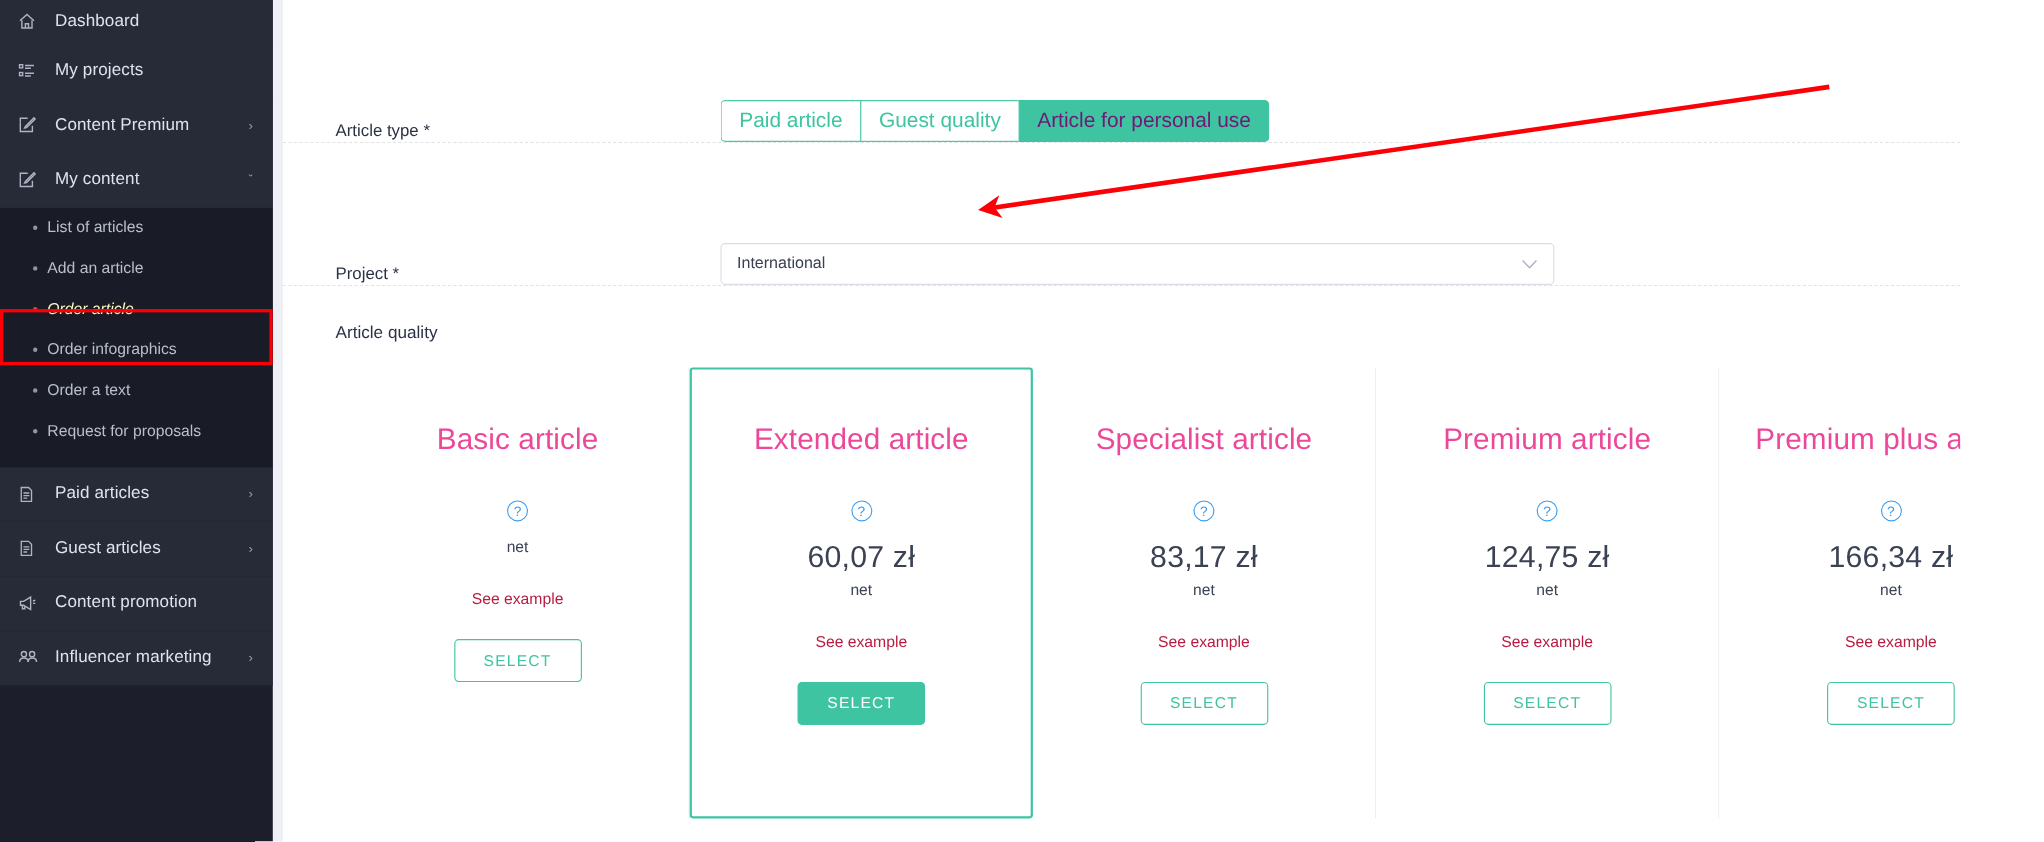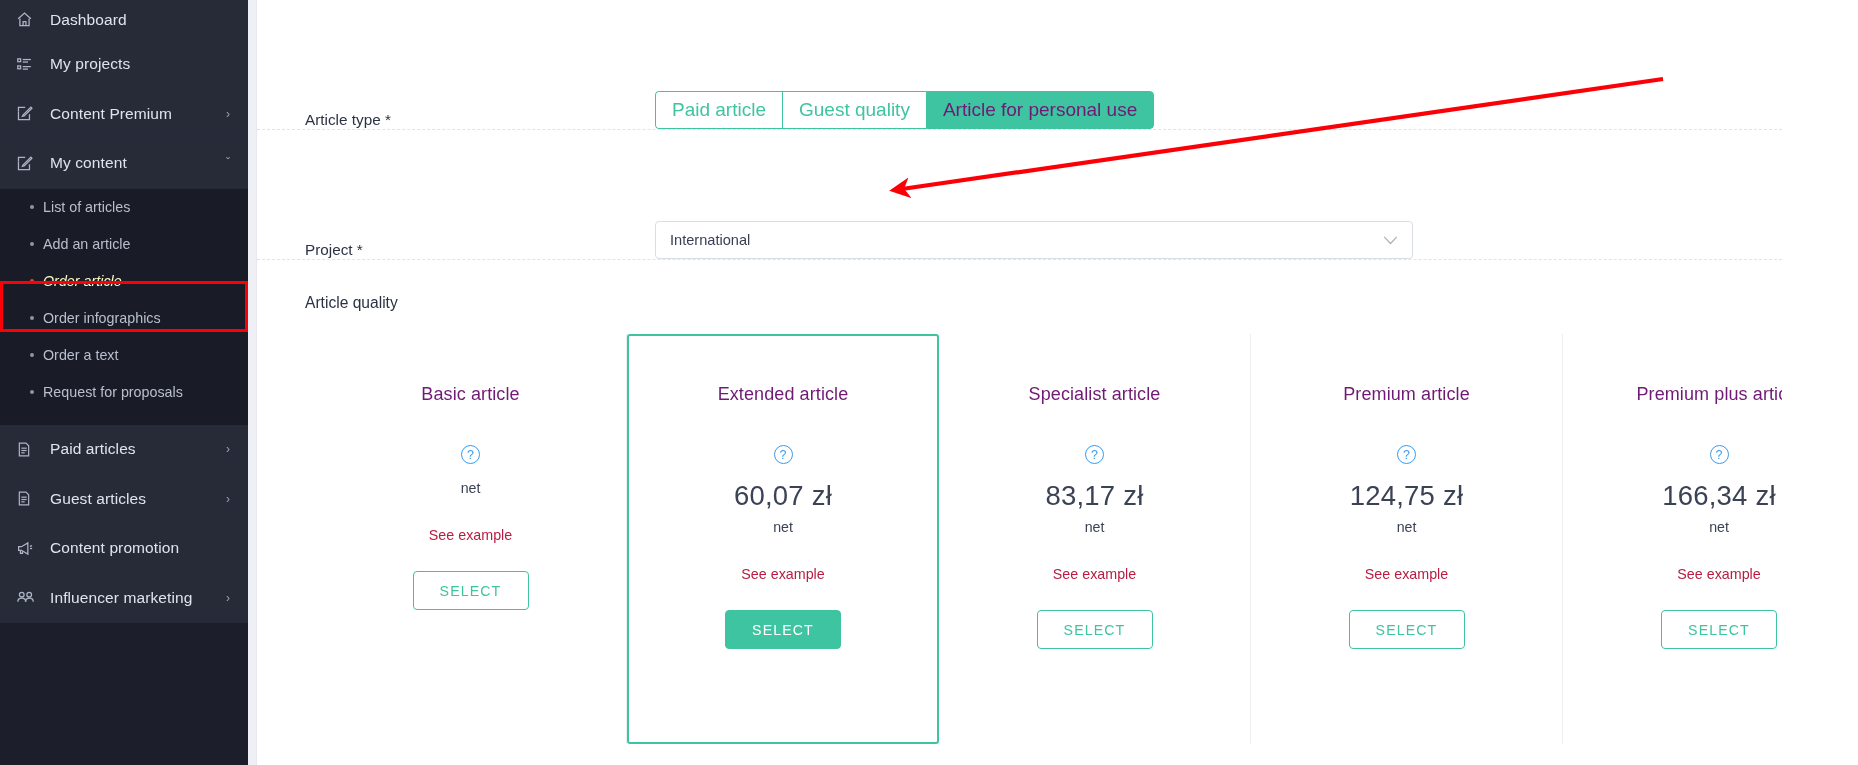--- a/index.html
+++ b/index.html
@@ -140,21 +140,21 @@
   }
   .card:last-child { border-right: none; }
   .card.selected {
     border: 2px solid #3ec4a0;
     border-radius: 3px;
     padding-top: 48px;
     z-index: 3;
   }
   .card.selected + .card { border-left: none; }
   .card-title {
-    font-size: 18px; color: #701a75; font-weight: 400;
+    font-size: 27px; color: #ec4899; font-weight: 400;
     letter-spacing: .1px; margin-bottom: 40px;
   }
   .help-icon {
     width: 19px; height: 19px; margin: 0 auto 16px auto;
     border: 1.6px solid #3a9bf0; border-radius: 50%;
     color: #3a9bf0; font-size: 12.5px; line-height: 16px;
     display: flex; align-items: center; justify-content: center;
     cursor: pointer; font-family: "Liberation Sans", sans-serif;
   }
   .card-price {

